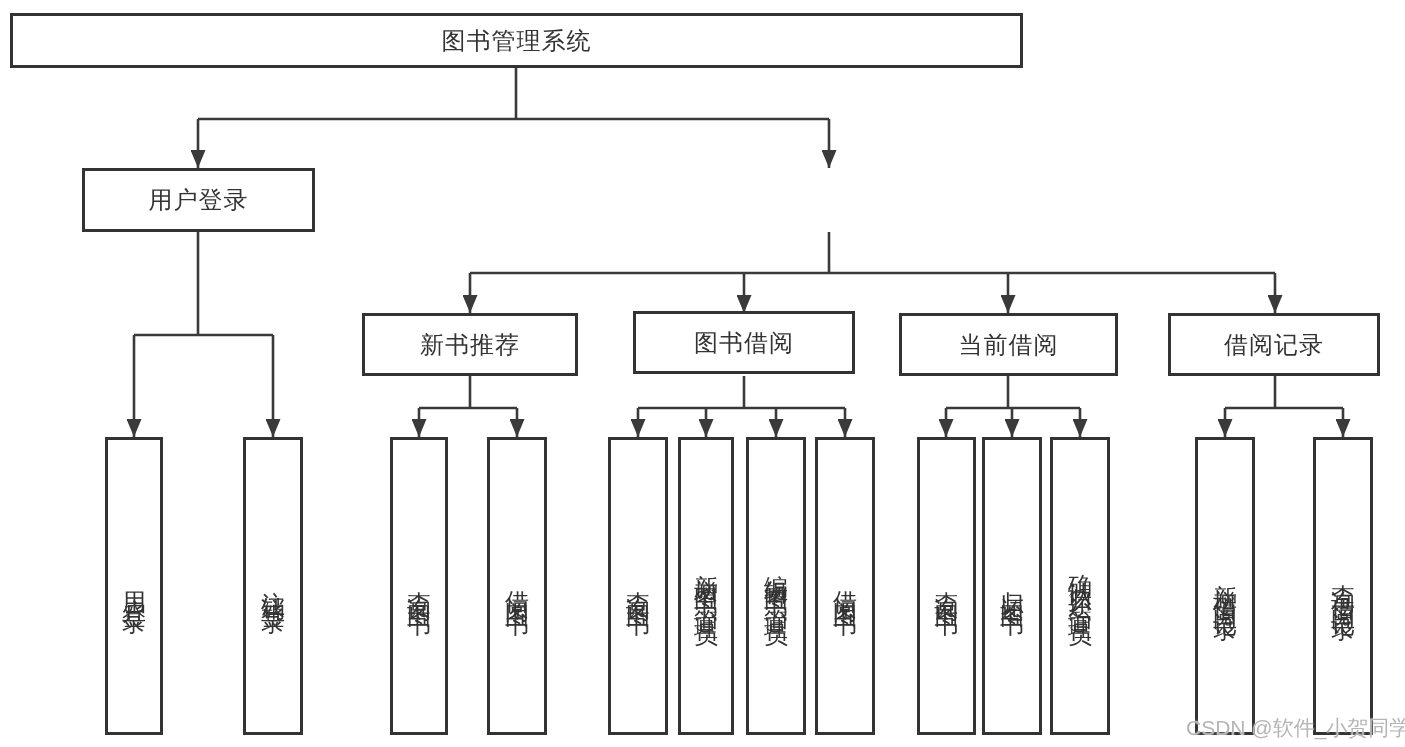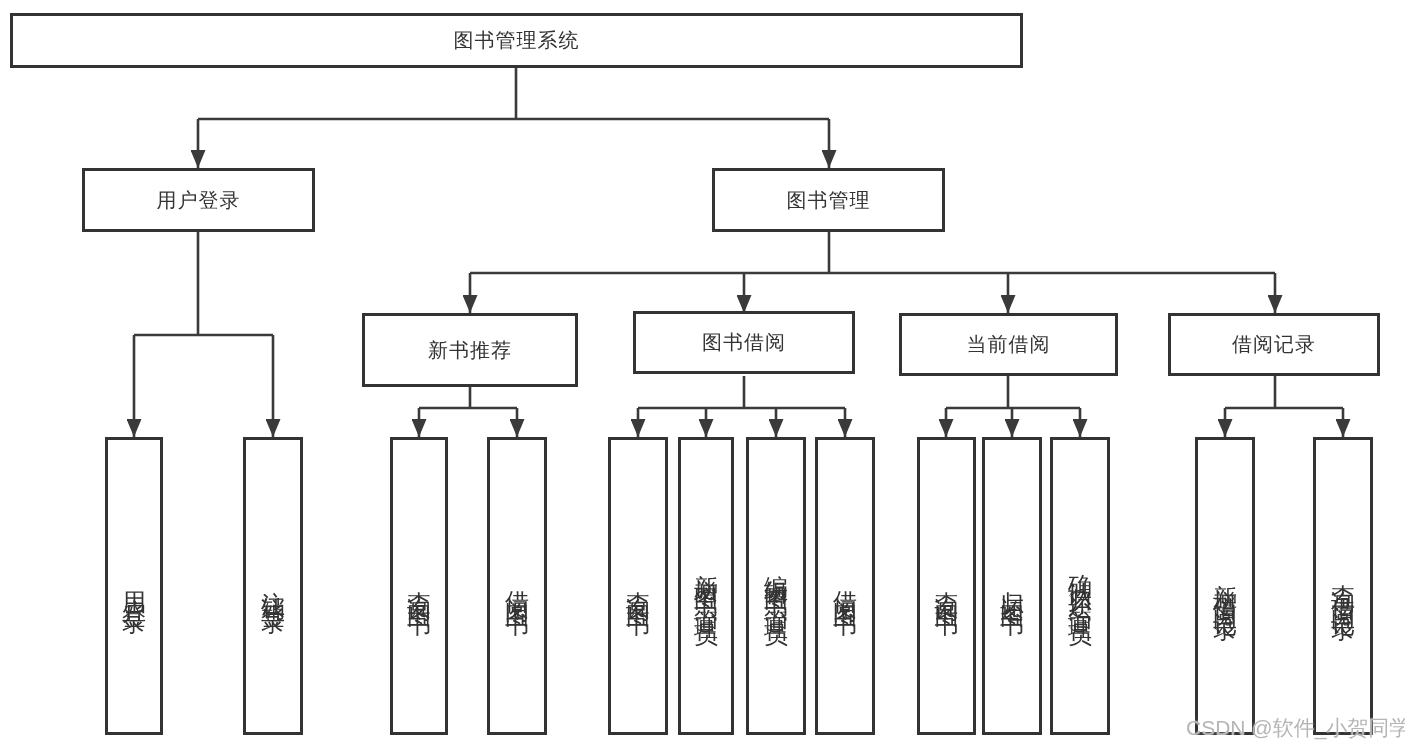--- a/index.html
+++ b/index.html
@@ -15,21 +15,21 @@
     box-sizing:border-box;
     border:3px solid #333333;
     background:#ffffff;
     display:flex;
     align-items:center;
     justify-content:center;
     color:#333333;
     z-index:2;
   }
   .node.h span{
-    font-size:20px;
+    font-size:24px;
     letter-spacing:1px;
     white-space:nowrap;
     color:#333333;
   }
   .node.v span{
     writing-mode:vertical-rl;
     text-orientation:mixed;
     font-size:24px;
     letter-spacing:7px;
     line-height:1;
@@ -105,25 +105,22 @@
     <line x1="1343" y1="408" x2="1343" y2="437" marker-end="url(#ah)"></line>
   </svg>
 
   <div class="node h" style="left:10px;top:13px;width:1013px;height:55px">
     <span>图书管理系统</span>
   </div>
 
   <div class="node h" style="left:82px;top:168px;width:233px;height:64px">
     <span>用户登录</span>
   </div>
-  <div class="node h" style="left:712px;top:168px;width:233px;height:64px">
-    <span>图书管理</span>
-  </div>
 
-  <div class="node h" style="left:362px;top:313px;width:216px;height:74px">
+  <div class="node h" style="left:362px;top:313px;width:216px;height:63px">
     <span>新书推荐</span>
   </div>
   <div class="node h" style="left:633px;top:311px;width:222px;height:63px">
     <span>图书借阅</span>
   </div>
   <div class="node h" style="left:899px;top:313px;width:219px;height:63px">
     <span>当前借阅</span>
   </div>
   <div class="node h" style="left:1168px;top:313px;width:212px;height:63px">
     <span>借阅记录</span>

